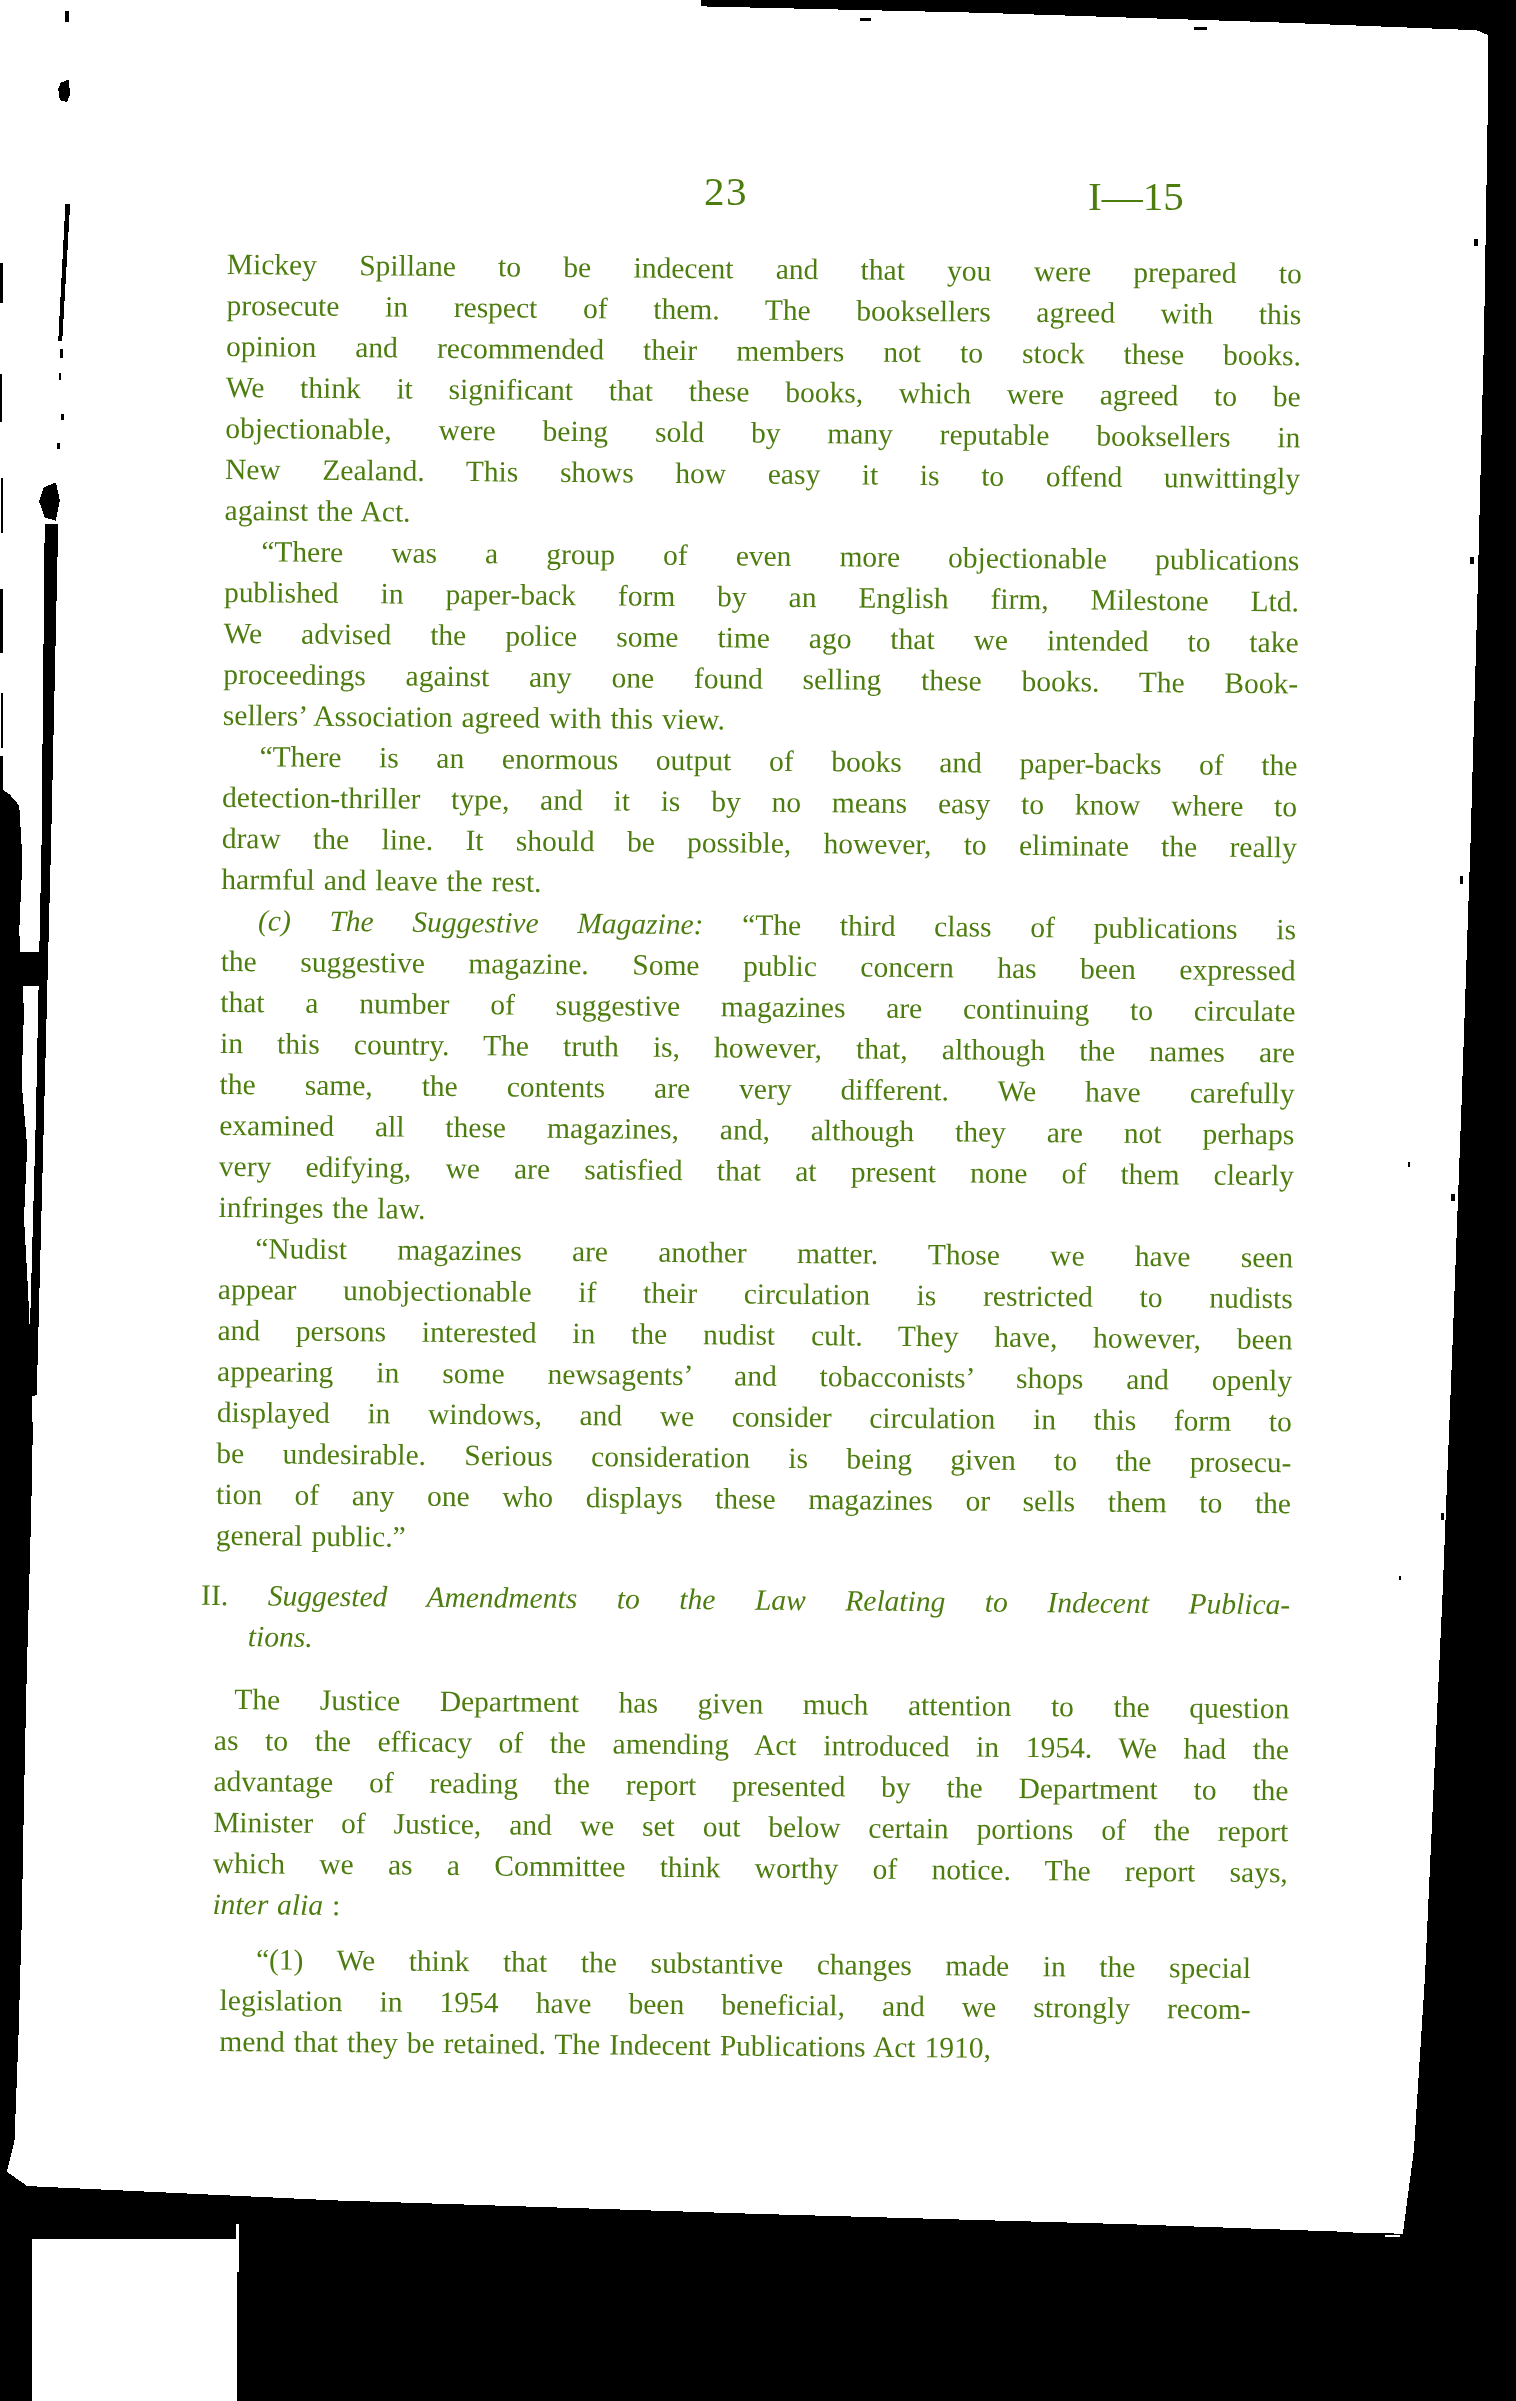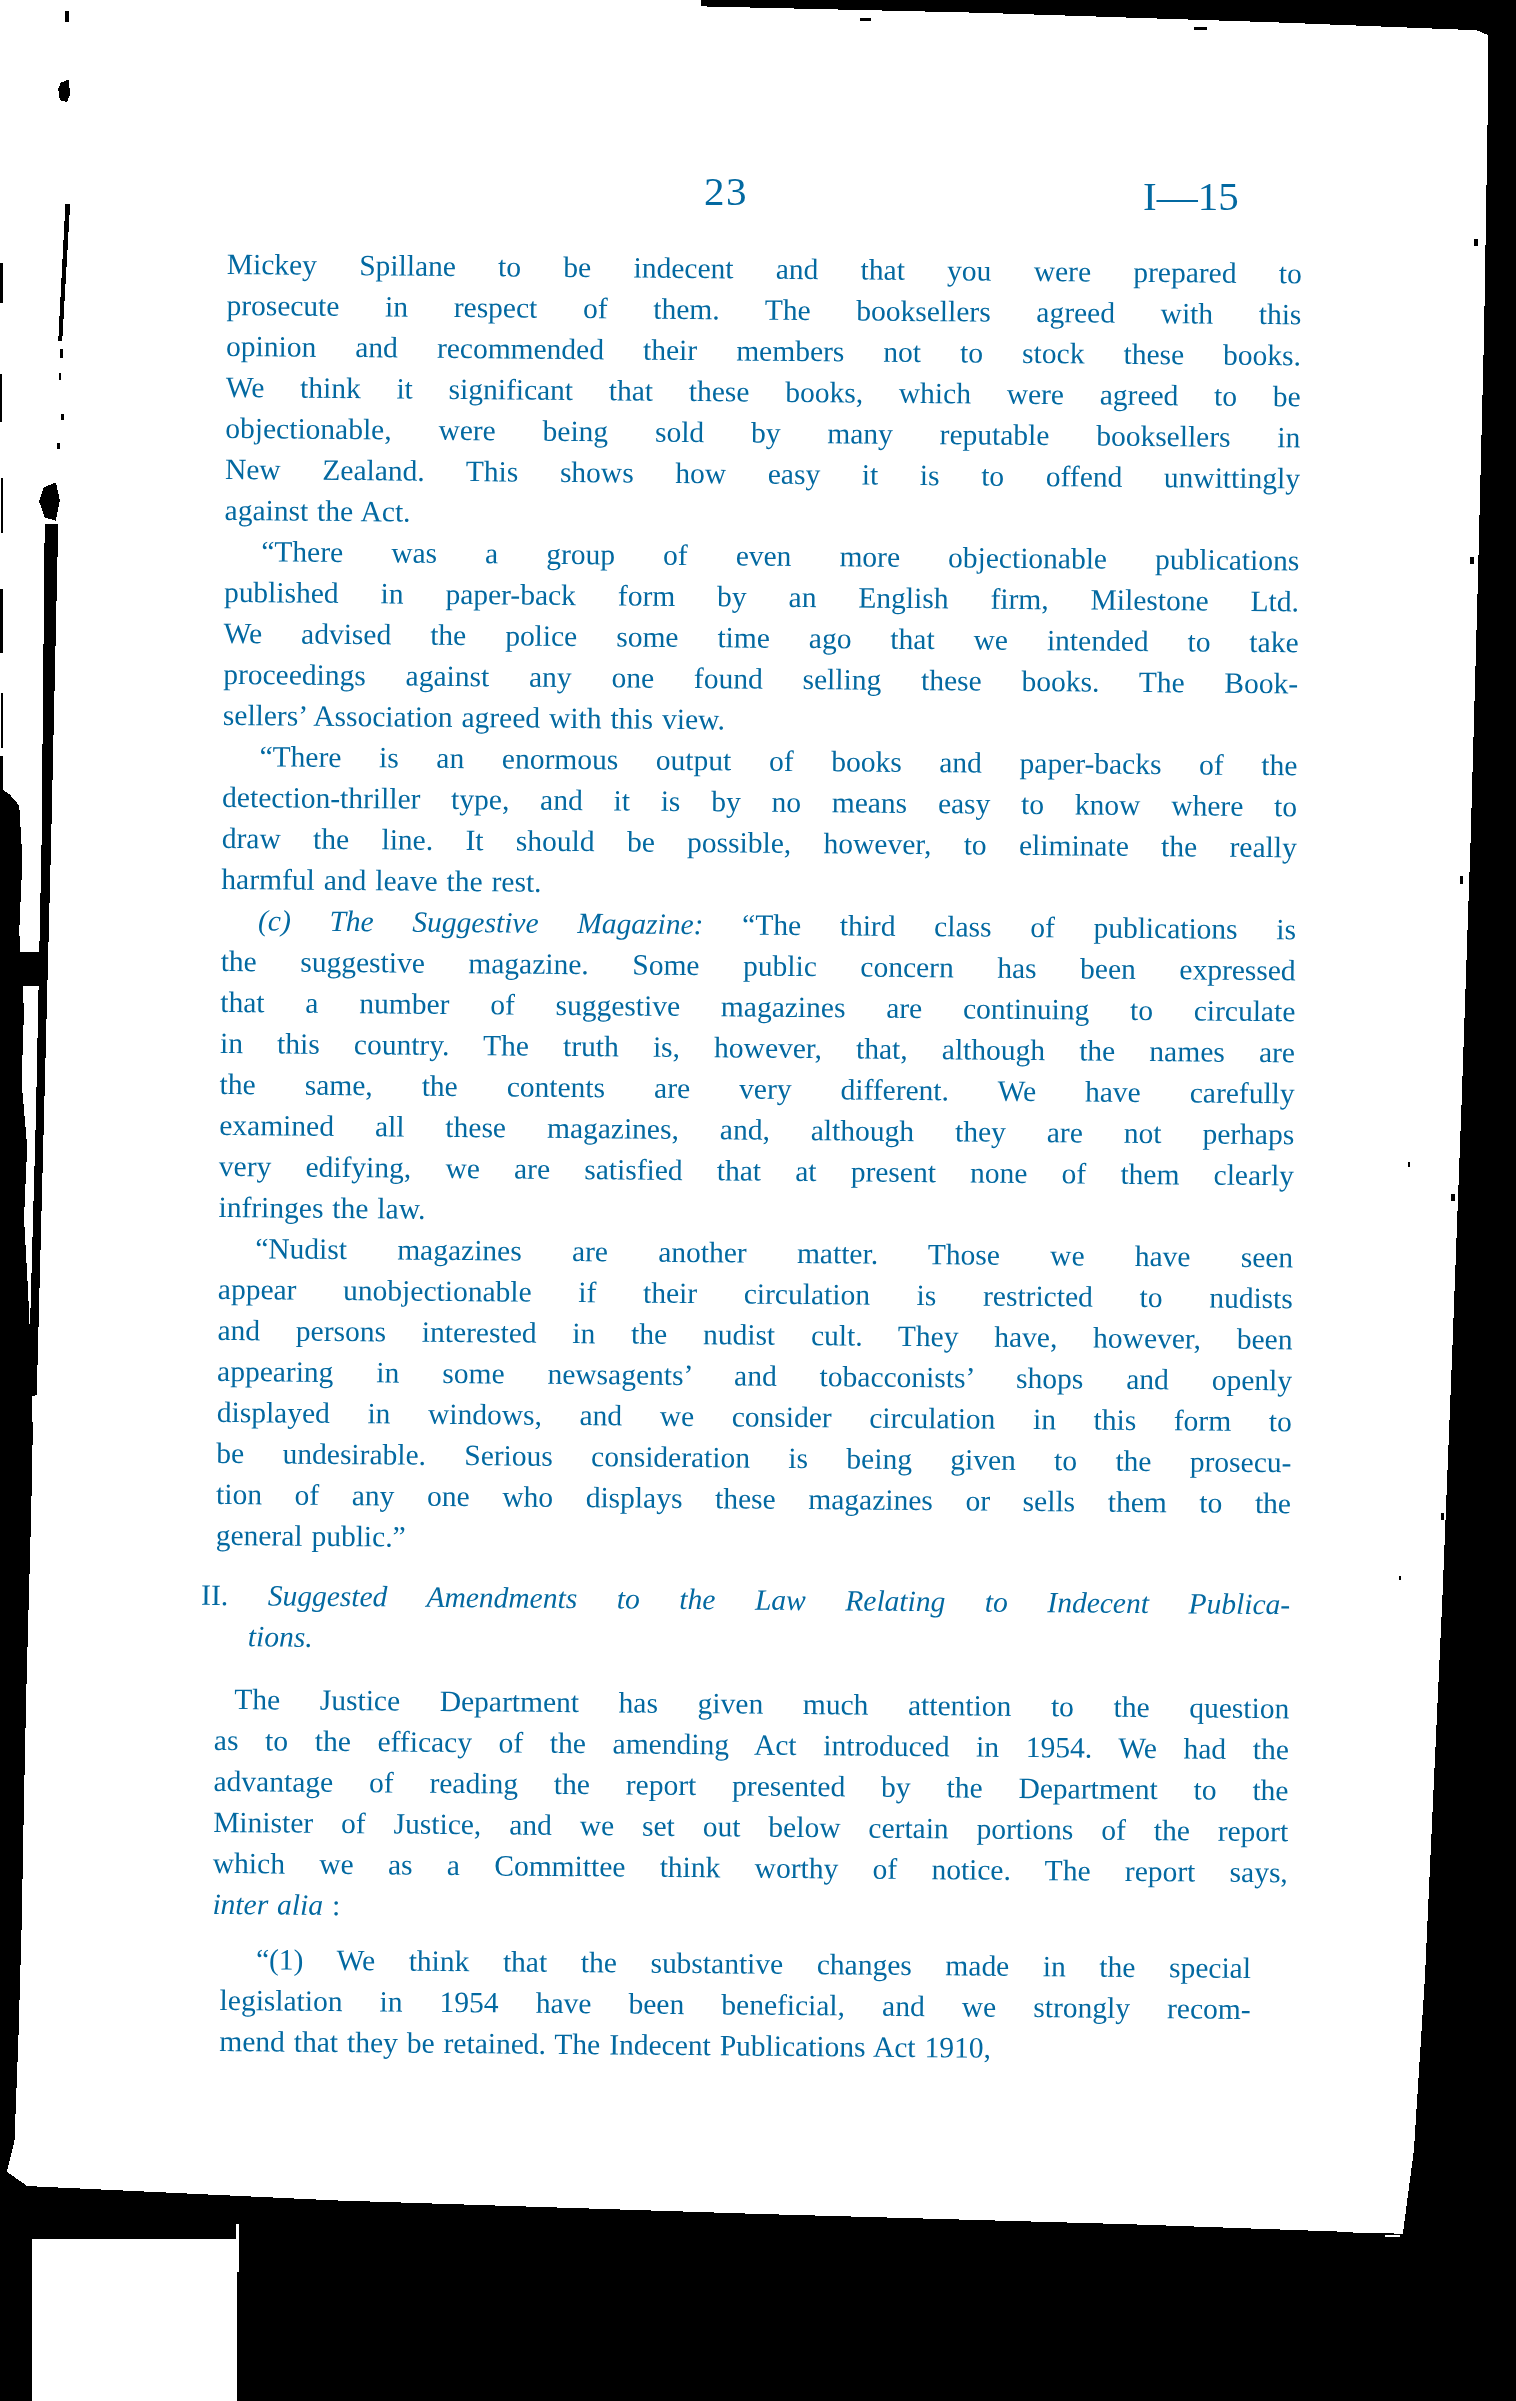--- a/index.html
+++ b/index.html
@@ -3,40 +3,40 @@
 <meta charset="utf-8">
 <style>
   html, body { margin: 0; padding: 0; background: #ffffff; }
   .page {
     position: relative;
     width: 1516px;
     height: 2401px;
     background: #ffffff;
     overflow: hidden;
     font-family: "Liberation Serif", "DejaVu Serif", serif;
-    color: #0369a1;
+    color: #4d7c0f;
   }
   .artifacts {
     position: absolute;
     left: 0; top: 0;
     width: 1516px; height: 2401px;
     z-index: 1;
     pointer-events: none;
     shape-rendering: crispEdges;
   }
   .pageno {
     position: absolute;
     left: 704px; top: 167px;
     font-size: 41px;
     letter-spacing: 1.6px;
     z-index: 2;
   }
   .folio {
     position: absolute;
-    left: 1143px; top: 172px;
+    left: 1088px; top: 172px;
     font-size: 41px;
     z-index: 2;
   }
   .textblock {
     position: absolute;
     left: 227px; top: 244px;
     width: 1075px;
     z-index: 2;
     font-size: 29.5px;
     line-height: 41px;

